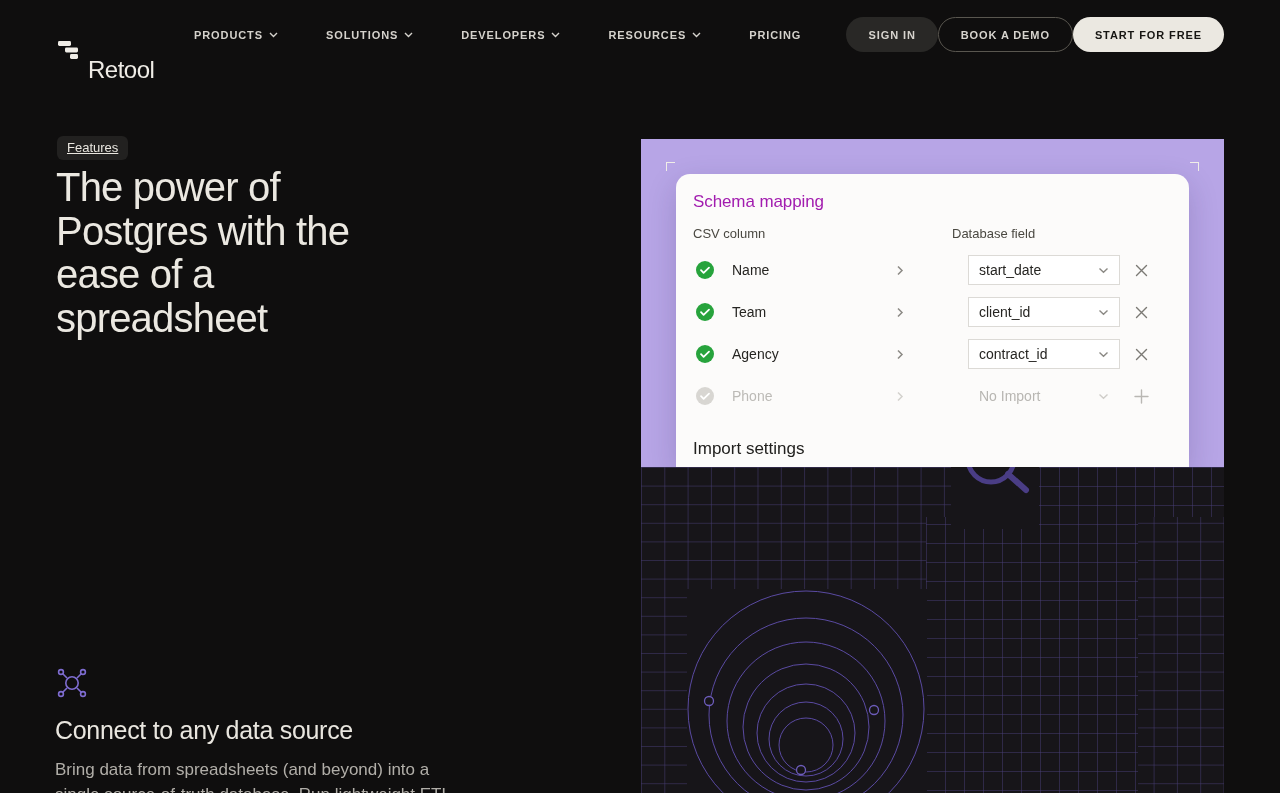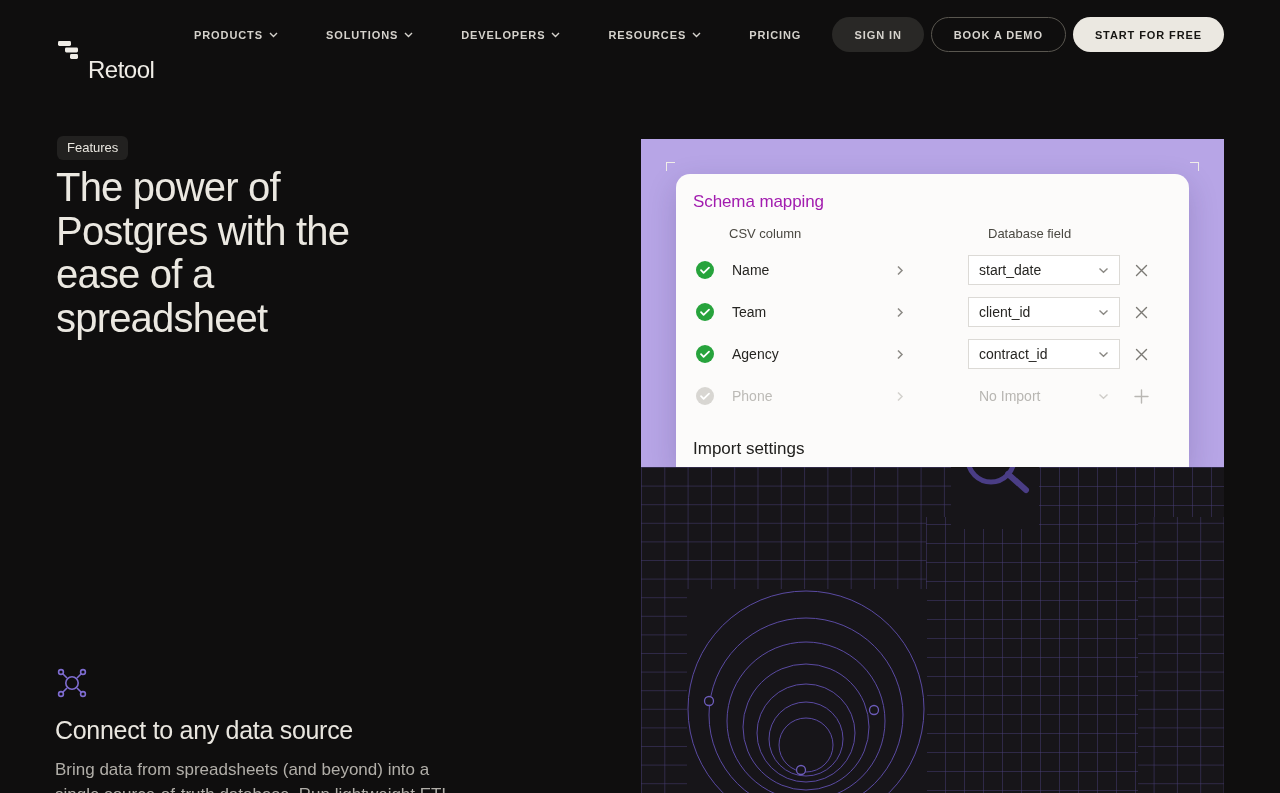--- a/index.html
+++ b/index.html
@@ -6,28 +6,28 @@
   html,body { width:1280px; height:793px; overflow:hidden; }
   body { background:#0f0e0e; font-family:"Liberation Sans","DejaVu Sans",sans-serif; }
   .page { position:relative; width:1280px; height:793px; background:#0f0e0e; overflow:hidden; }
 
   
   .nav { position:absolute; top:0; left:0; width:1280px; height:69px; display:flex; align-items:center; }
   .logo { position:absolute; left:57px; top:16px; display:flex; align-items:center; gap:9px; cursor:pointer; }
   .logo-word { color:#efece6; font-size:24px; font-weight:400; letter-spacing:-0.5px;margin-top:40px; }
   .nav-items { position:absolute; left:194px; top:0; height:69px; display:flex; align-items:center; gap:48px; }
   .nav-item { display:flex; align-items:center; gap:6px; color:#d5d2cc; font-size:11px; font-weight:700; letter-spacing:0.9px; cursor:pointer; }
-  .nav-actions { position:absolute; right:56px; top:17px; display:flex; gap:7px; }
+  .nav-actions { position:absolute; right:56px; top:17px; display:flex; gap:0; }
   .btn { height:35px; border-radius:999px; display:flex; align-items:center; padding:0 22px; font-size:11px; font-weight:700; letter-spacing:0.9px; cursor:pointer; border:none; font-family:inherit; }
   .btn-signin { background:#292826; color:#d7d4ce; }
   .btn-demo { background:transparent; color:#d7d4ce; border:1px solid #59564f; }
   .btn-start { background:#ebe8e1; color:#171613; }
 
   
-  .badge { position:absolute; left:57px; top:136px; background:#222120; color:#e9e6df; font-size:13px; padding:4px 10px 5px; border-radius:6px; }
+  .badge { position:absolute; left:57px; top:136px; background:#222120; color:#e9e6df; font-size:13px; padding:4px 10px 5px; border-radius:6px;text-decoration:underline; }
   .headline { position:absolute; left:56px; top:166px; width:440px; color:#ebe8e1; font-size:40px; line-height:1.09; font-weight:400; letter-spacing:-0.8px; }
   .headline span { display:block; }
 
   
   .feature-block { position:absolute; left:55px; top:666px; width:420px; }
   .feature-icon { width:34px; height:34px; display:block; }
   .feature-title { margin-top:16px; color:#e9e6df; font-size:25px; font-weight:400; letter-spacing:-0.3px; }
   .feature-desc { margin-top:13px; color:#b1aea8; font-size:17px; line-height:1.47; width:410px; }
 
   
@@ -35,21 +35,21 @@
   .panel-purple { position:absolute; top:0; left:0; width:583px; height:328px; background:#b7a5e6; }
   .corner { position:absolute; width:9px; height:9px; }
   .corner-tl { left:25px; top:23px; border-left:1.5px solid #f1eee8; border-top:1.5px solid #f1eee8; }
   .corner-tr { right:25px; top:23px; border-right:1.5px solid #f1eee8; border-top:1.5px solid #f1eee8; }
   .panel-art { position:absolute; left:0; top:328px; width:583px; height:326px; display:block; }
 
   
   .card { position:absolute; left:35px; top:35px; width:513px; height:293px; background:#fcfbfa; border-radius:14px 14px 0 0; box-shadow:0 10px 30px rgba(35,20,80,0.18); overflow:hidden; }
   .card-title { margin:18px 17px 0; font-size:17px; color:#a21caf; font-weight:500; letter-spacing:-0.1px; }
   .card-headers { position:relative; margin:14px 17px 0; height:16px; }
-  .col-label { font-size:13px; color:#4a4841; position:absolute; top:0;margin-left:36px; }
+  .col-label { font-size:13px; color:#4a4841; position:absolute; top:0; }
   .col-source { left:0; }
   .col-target { left:259px; }
   .rows { margin-top:7px; }
   .map-row { display:flex; align-items:center; height:42px; padding-left:20px; }
   .status-dot { width:18px; height:18px; flex:0 0 18px; }
   .row-label { margin-left:18px; width:150px; font-size:14px; color:#262522; }
   .arrow-r { margin-left:14px; width:9px; height:11px; }
   .dd { margin-left:63px; width:152px; height:30px; border:1px solid #dcdad6; border-radius:0; background:#ffffff; display:flex; align-items:center; padding:0 10px; cursor:pointer; }
   .dd-text { font-size:14px; color:#262522; flex:1; }
   .dd-chev { width:11px; height:7px; }

